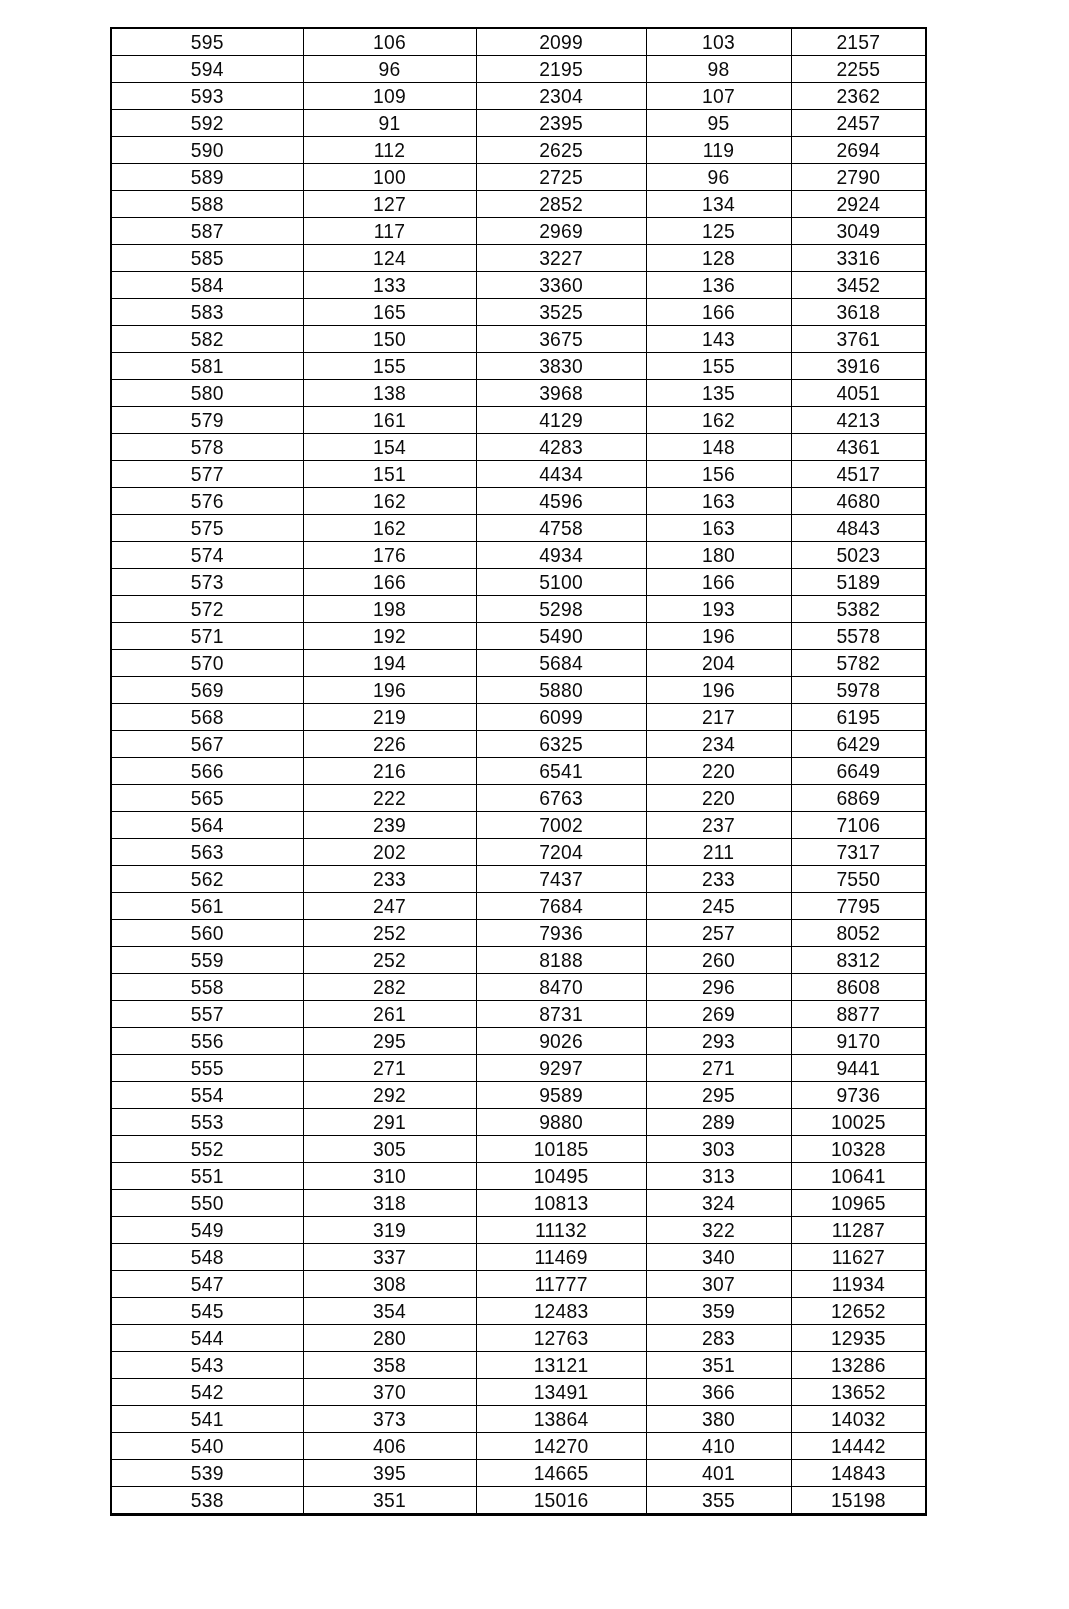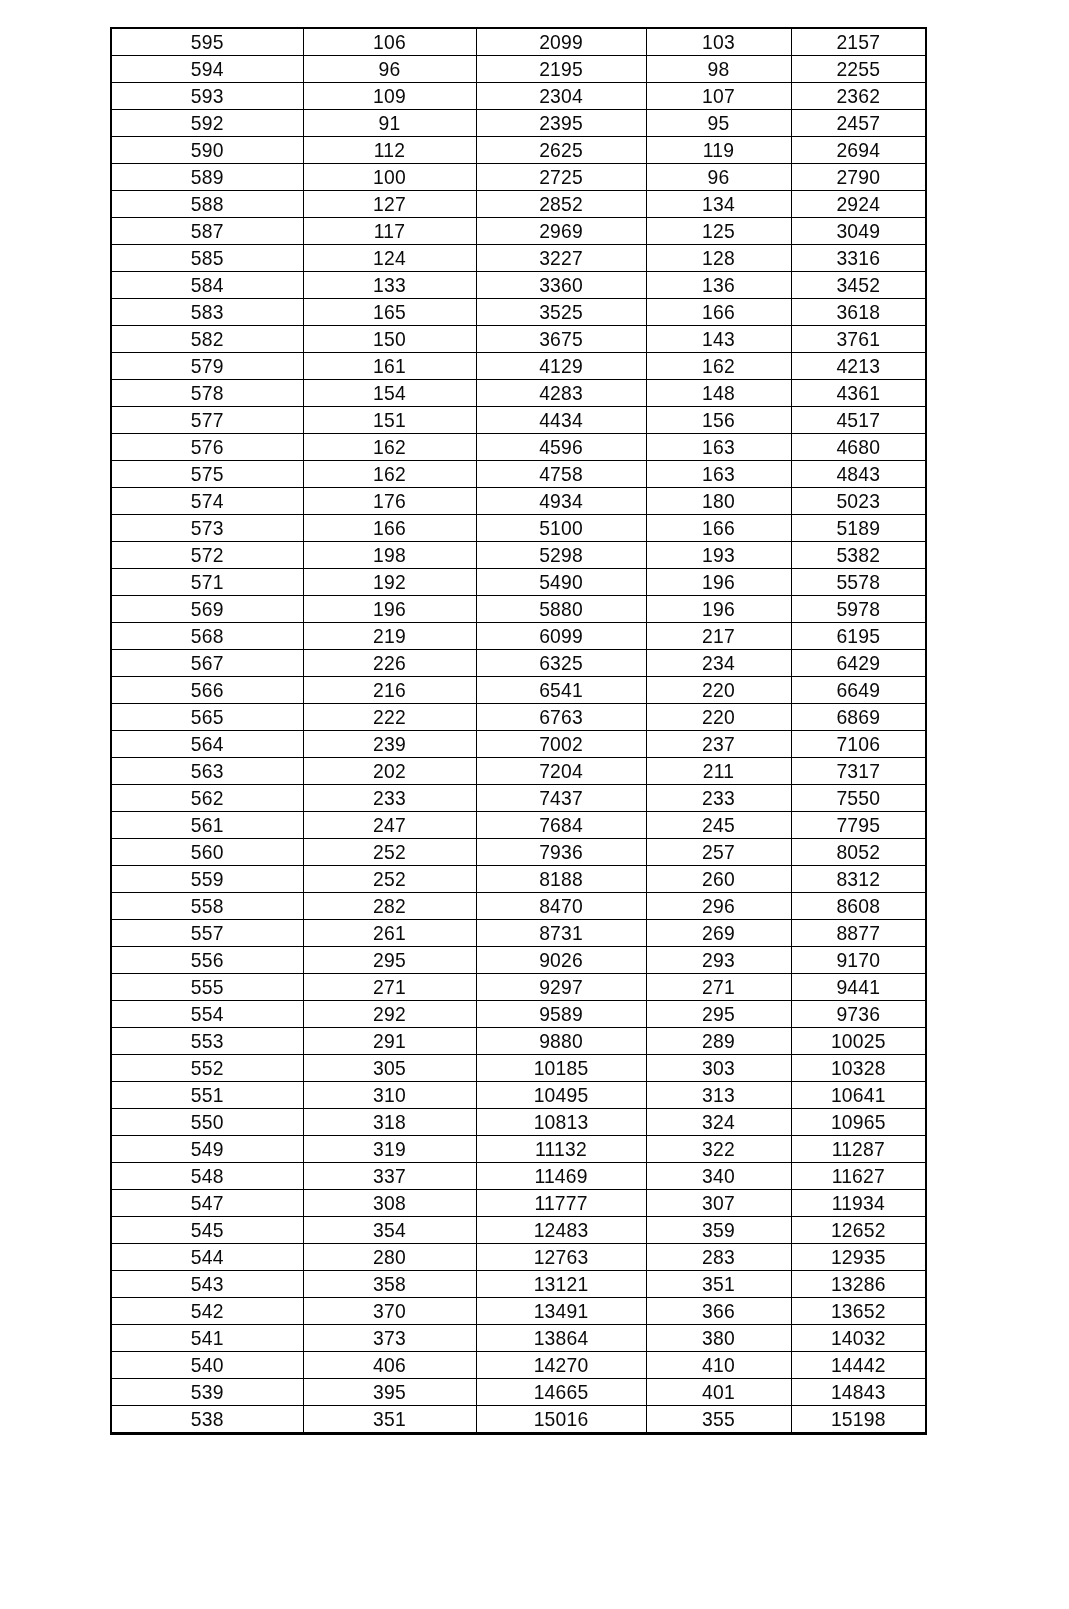--- a/index.html
+++ b/index.html
@@ -142,20 +142,34 @@
           <td>3618</td>
         </tr>
         <tr>
           <td>582</td>
           <td>150</td>
           <td>3675</td>
           <td>143</td>
           <td>3761</td>
         </tr>
         <tr>
+          <td>581</td>
+          <td>155</td>
+          <td>3830</td>
+          <td>155</td>
+          <td>3916</td>
+        </tr>
+        <tr>
+          <td>580</td>
+          <td>138</td>
+          <td>3968</td>
+          <td>135</td>
+          <td>4051</td>
+        </tr>
+        <tr>
           <td>579</td>
           <td>161</td>
           <td>4129</td>
           <td>162</td>
           <td>4213</td>
         </tr>
         <tr>
           <td>578</td>
           <td>154</td>
           <td>4283</td>
@@ -205,20 +219,27 @@
           <td>5382</td>
         </tr>
         <tr>
           <td>571</td>
           <td>192</td>
           <td>5490</td>
           <td>196</td>
           <td>5578</td>
         </tr>
         <tr>
+          <td>570</td>
+          <td>194</td>
+          <td>5684</td>
+          <td>204</td>
+          <td>5782</td>
+        </tr>
+        <tr>
           <td>569</td>
           <td>196</td>
           <td>5880</td>
           <td>196</td>
           <td>5978</td>
         </tr>
         <tr>
           <td>568</td>
           <td>219</td>
           <td>6099</td>

